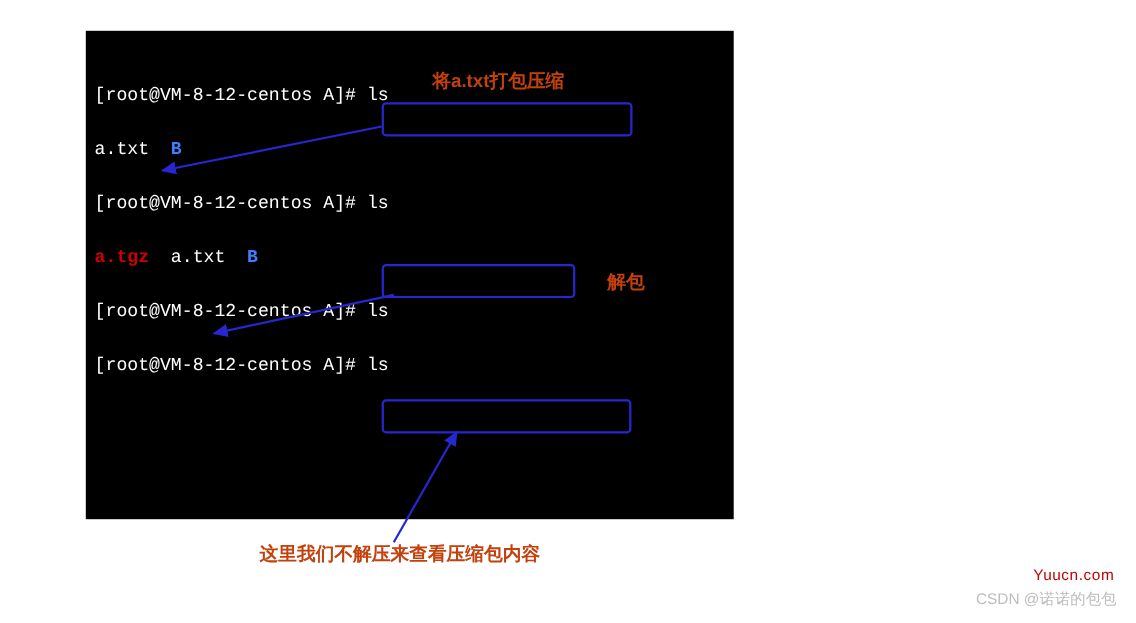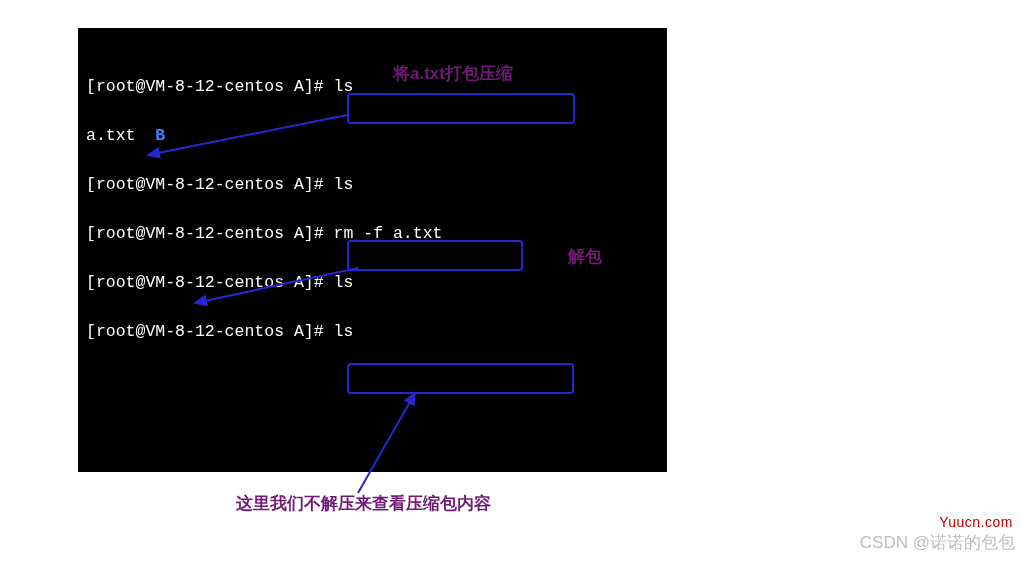--- a/index.html
+++ b/index.html
@@ -24,21 +24,21 @@
     padding: 22px 8px 8px 8px;
     box-sizing: border-box;
     white-space: pre;
   }
   .prompt { color: #fff; }
   .red { color: #d00000; font-weight: bold; }
   .blue { color: #3d7fff; font-weight: bold; }
   .white { color: #fff; text-align: center; }
   .anno {
     position: absolute;
-    color: #701a75;
+    color: #c2410c;
     font-family: "Microsoft YaHei", Arial, sans-serif;
     font-weight: bold;
     font-size: 17px;
   }
   .box {
     position: absolute;
     border: 2px solid #2727d1;
     border-radius: 4px;
     background: transparent;
     pointer-events: none;
@@ -58,48 +58,48 @@
     font-size: 14px;
     letter-spacing: 0.5px;
     margin-top: 35px;
   }
   .watermark-csdn {
     position: absolute;
     right: 18px;
     bottom: 12px;
     color: #bdbdbd;
     font-family: "Microsoft YaHei", Arial, sans-serif;
-    font-size: 17px;
+    font-size: 14px;
   }
   .terminal .line { display: block; }
 </style>
 </head>
 <body>
 
 <div class="terminal">
 <span class="line"><span class="prompt">[root@VM-8-12-centos A]#</span> <span>ls</span></span>
 <span class="line"><span class="white">a.txt</span>  <span class="blue">B</span></span>
 <span class="line"><span class="prompt">[root@VM-8-12-centos A]#</span> <span>ls</span></span>
-<span class="line"><span class="prompt">[root@VM-8-12-centos A]#</span> <span>rm -f a.txt</span></span>
+<span class="line"><span class="red">a.tgz</span>  <span class="white">a.txt</span>  <span class="blue">B</span></span>
 <span class="line"><span class="prompt">[root@VM-8-12-centos A]#</span> <span>ls</span></span>
 <span class="line"><span class="prompt">[root@VM-8-12-centos A]#</span> <span>ls</span></span>
 <span class="line">    </span>
 
 
 
 
 
 </div>
 
 <div class="box" style="left:347px; top:93px; width:224px; height:27px;"></div>
 <div class="box" style="left:347px; top:240px; width:172px; height:27px;"></div>
 <div class="box" style="left:347px; top:363px; width:223px; height:27px;"></div>
 
 <span class="anno" style="left:393px; top:62px;">将a.txt打包压缩</span>
-<span class="anno" style="left:568px; top:245px;">解包</span>
+<span class="anno" style="left:552px; top:245px;">解包</span>
 <span class="anno" style="left:236px; top:492px;">这里我们不解压来查看压缩包内容</span>
 
 <svg class="overlay">
   <defs>
     <marker id="arrowhead" markerWidth="8" markerHeight="8" refX="6" refY="3" orient="auto">
       <path d="M0,0 L7,3 L0,6 Z" fill="#2727d1"></path>
     </marker>
   </defs>
 
   <line x1="347" y1="115" x2="148" y2="155" stroke="#2727d1" stroke-width="2" marker-end="url(#arrowhead)"></line>

